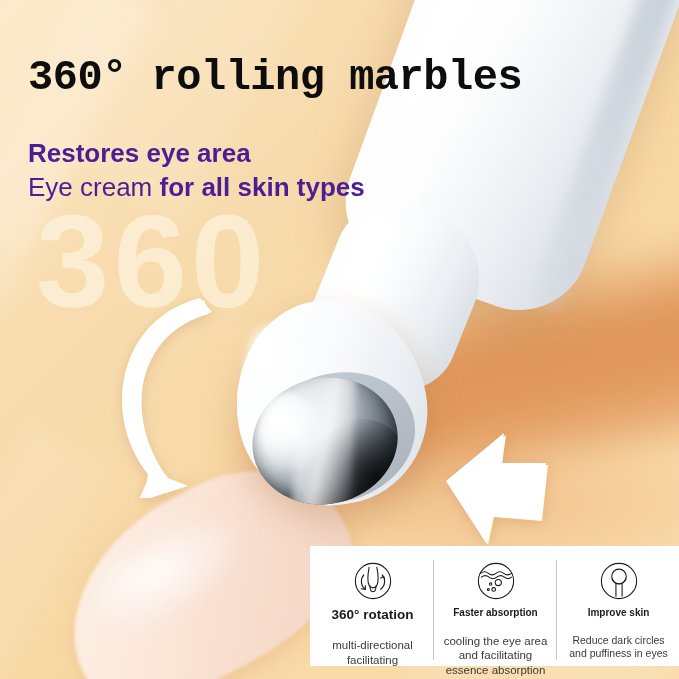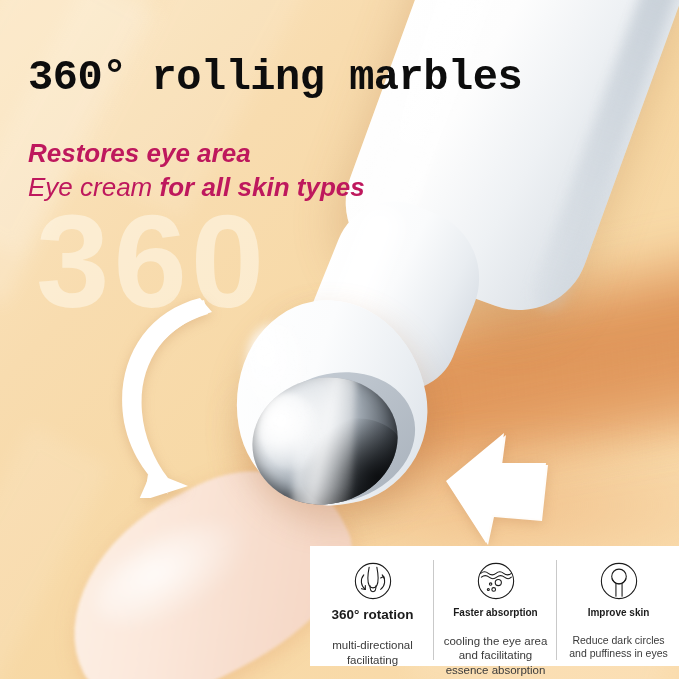--- a/index.html
+++ b/index.html
@@ -208,21 +208,21 @@
   
   .headline{
     position:absolute; left:28px; top:57px;
     font-size:42px; font-weight:700; color:#0d0d0d;
     letter-spacing:-.5px; line-height:1;
     white-space:nowrap;
     font-family:Liberation Mono, monospace;
   }
   .sublines{
     position:absolute; left:28px; top:137px;
-    color:#be185d; line-height:1.30;font-style:italic;
+    color:#4c1d95; line-height:1.30;
   }
   .subline{ font-size:26px; font-weight:700; white-space:nowrap; }
   .subline .reg{ font-weight:400; }
 </style>
 </head>
 <body>
 
 <div class="stage">
 
   <div class="bg-base"></div>

